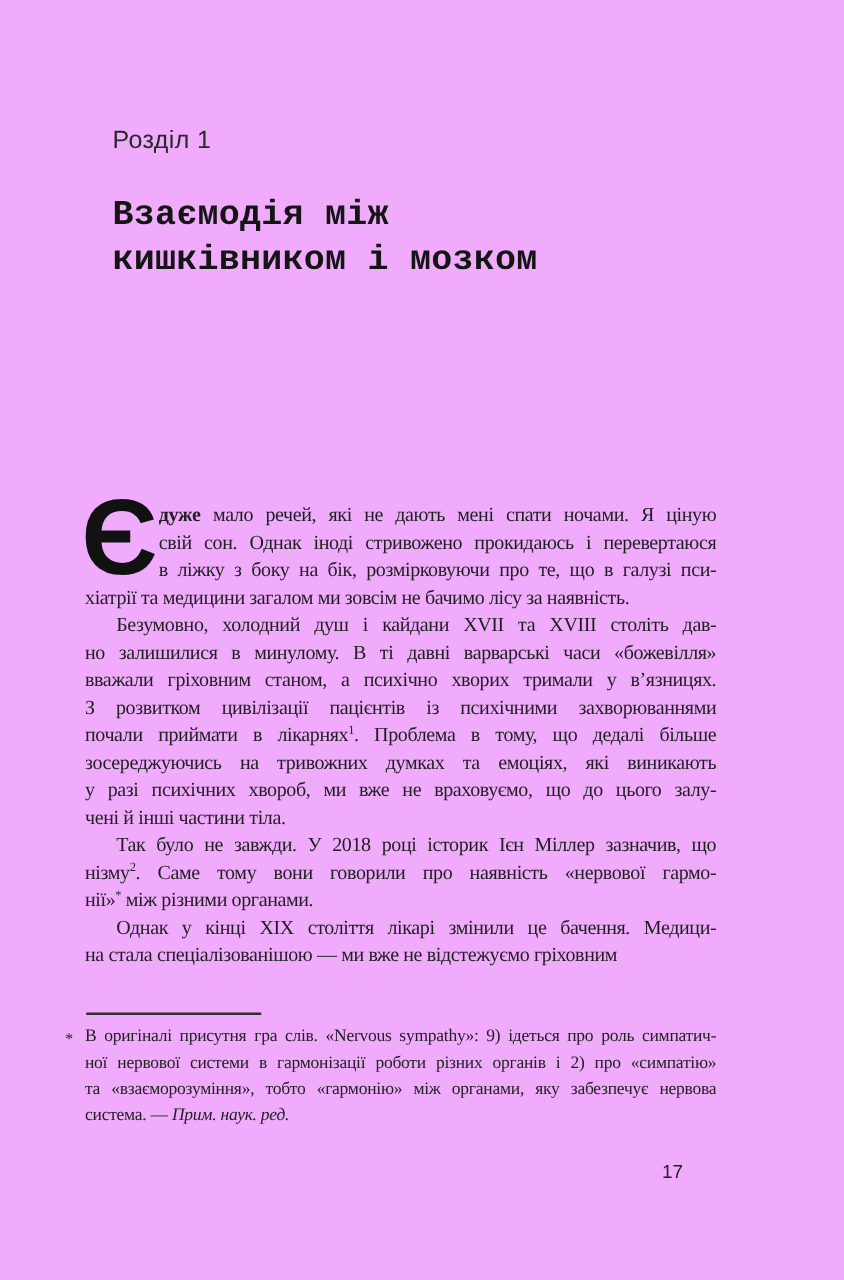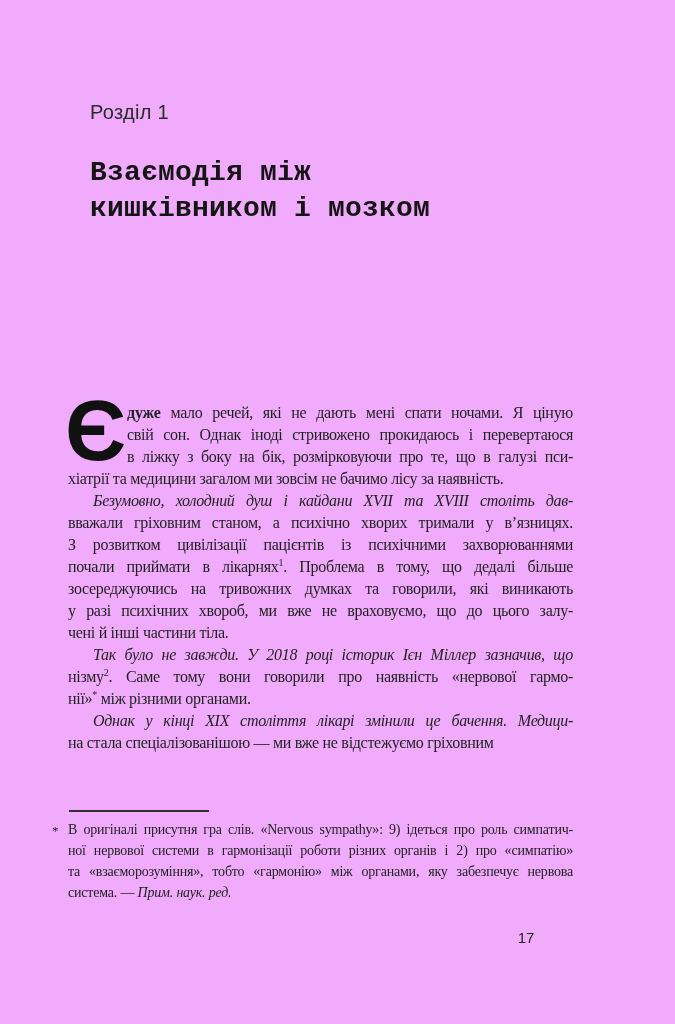--- a/index.html
+++ b/index.html
@@ -12,39 +12,39 @@
 
   .title{position:absolute;left:90px;top:155px;
          font-family:Liberation Mono, monospace;font-size:28px;font-weight:bold;
          line-height:36px;color:#151515;letter-spacing:.2px;}
 
   .body-text{position:absolute;left:68px;top:402px;width:505px;
              font-size:16px;line-height:22px;letter-spacing:-0.3px;}
   .para{margin:0;}
   .line{text-align:justify;text-align-last:justify;height:22px;overflow:hidden;}
   .line.last{text-align-last:left;}
-  .line.indent{text-indent:25px;font-style:italic;}
+  .line.indent{text-indent:25px;}
   .line b{letter-spacing:-0.2px;}
 
   .drop-cap{float:left;position:relative;width:50px;height:65px;margin-right:9px;}
   .drop-cap>span{position:absolute;left:-3px;top:-15px;
                  font-family:"Liberation Sans",sans-serif;font-weight:bold;
                  font-size:86px;line-height:1;color:#111;}
 
   sup{font-size:10px;line-height:0;vertical-align:6px;}
 
   .separator{position:absolute;left:69px;top:810px;width:140px;height:2px;background:#2f2f2f;}
 
   .footnote{position:absolute;left:68px;top:819px;width:505px;
             font-size:14px;line-height:21px;letter-spacing:-0.2px;color:#222;}
   .fn-marker{position:absolute;left:-16px;top:1px;font-size:13px;}
   .fline{text-align:justify;text-align-last:justify;height:21px;overflow:hidden;}
   .fline.last{text-align-last:left;}
 
-  .page-number{position:absolute;left:510px;top:929px;width:32px;text-align:center;
+  .page-number{position:absolute;left:522px;top:929px;width:32px;text-align:center;
                font-family:"Liberation Sans",sans-serif;font-size:15px;color:#222;}
 </style>
 </head>
 <body>
 
 <div class="page">
 
   <div class="chapter">Розділ 1</div>
 
   <div class="title">
@@ -57,24 +57,25 @@
         <span class="drop-cap">
           <span>Є</span>
         </span>
         <div class="line"><b>дуже</b> мало речей, які не дають мені спати ночами. Я ціную</div>
         <div class="line">свій сон. Однак іноді стривожено прокидаюсь і перевертаюся</div>
         <div class="line">в ліжку з боку на бік, розмірковуючи про те, що в галузі пси-</div>
         <div class="line last">хіатрії та медицини загалом ми зовсім не бачимо лісу за наявність.</div>
       </div>
       <div class="para">
         <div class="line indent">Безумовно, холодний душ і кайдани XVII та XVIII століть дав-</div>
+        <div class="line">но залишилися в минулому. В ті давні варварські часи «божевілля»</div>
         <div class="line">вважали гріховним станом, а психічно хворих тримали у в’язницях.</div>
         <div class="line">З розвитком цивілізації пацієнтів із психічними захворюваннями</div>
         <div class="line">почали приймати в лікарнях<sup>1</sup>. Проблема в тому, що дедалі більше</div>
-        <div class="line">зосереджуючись на тривожних думках та говорили, які виникають</div>
+        <div class="line">зосереджуючись на тривожних думках та емоціях, які виникають</div>
         <div class="line">у разі психічних хвороб, ми вже не враховуємо, що до цього залу-</div>
         <div class="line last">чені й інші частини тіла.</div>
       </div>
       <div class="para">
         <div class="line indent">Так було не завжди. У 2018 році історик Ієн Міллер зазначив, що</div>
         <div class="line">нізму<sup>2</sup>. Саме тому вони говорили про наявність «нервової гармо-</div>
         <div class="line last">нії»<sup>*</sup> між різними органами.</div>
       </div>
       <div class="para">
         <div class="line indent">Однак у кінці XIX століття лікарі змінили це бачення. Медици-</div>

